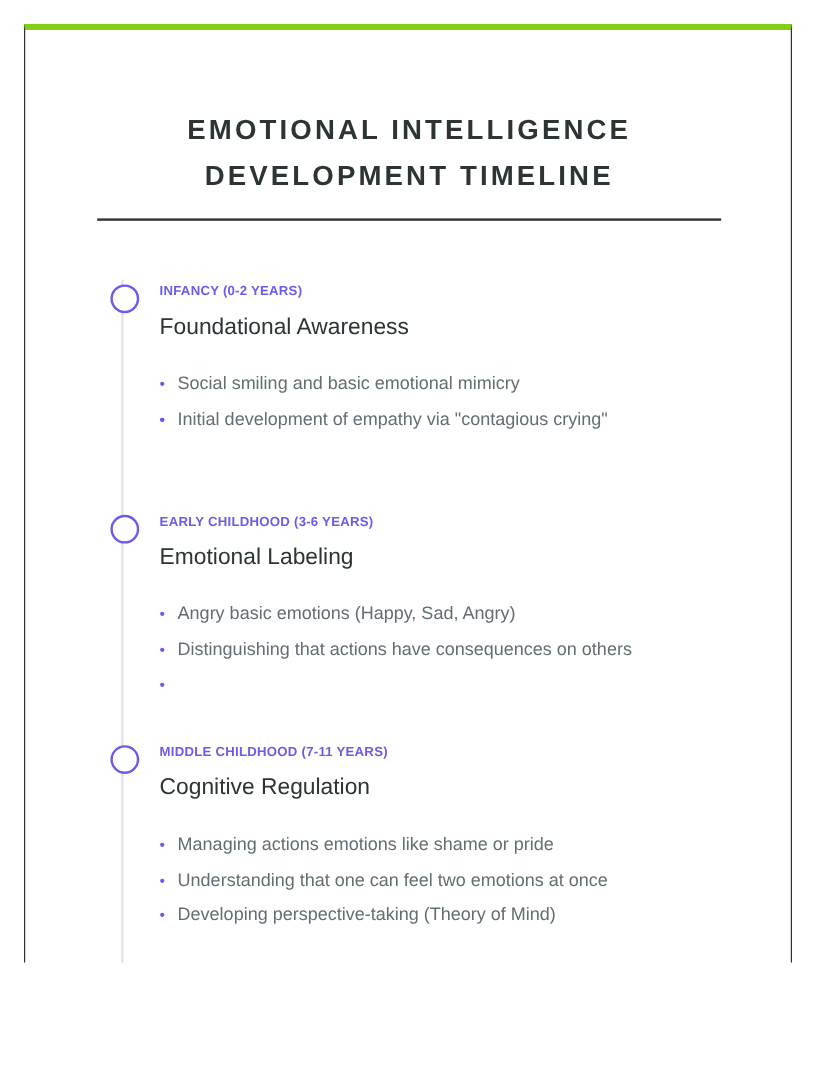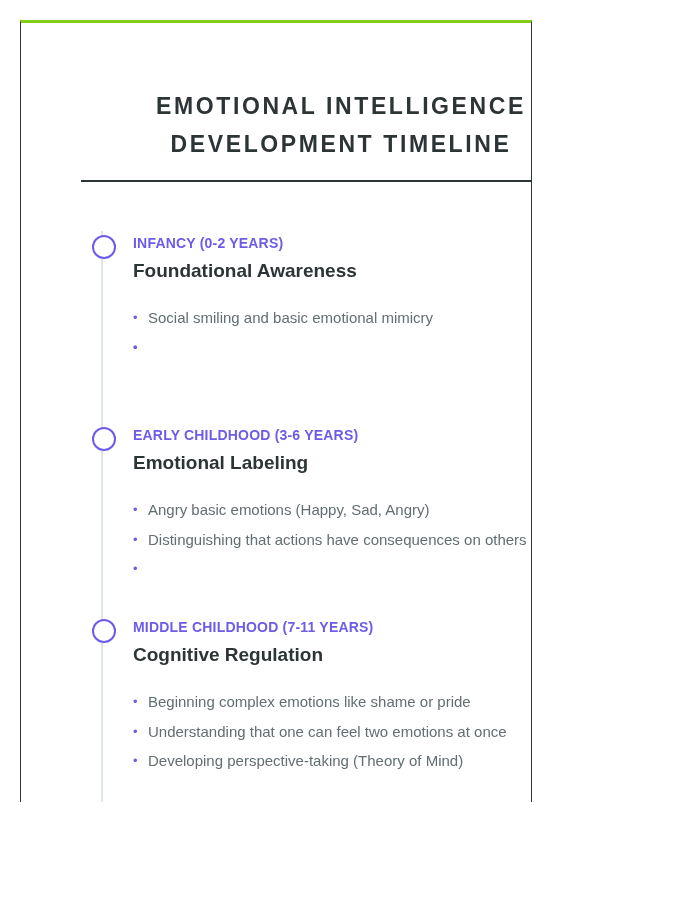--- a/index.html
+++ b/index.html
@@ -11,23 +11,23 @@
       overflow: hidden;
     }
     body {
       font-family: "Liberation Sans", "DejaVu Sans", sans-serif;
       position: relative;
     }
     .card {
       position: absolute;
       left: 20px;
       top: 20px;
-      width: 512px;
+      width: 640px;
       height: 782px;
-      border-top: 3px solid #84cc16;
+      border-top: 5px solid #84cc16;
       border-left: 1px solid #2d3436;
       border-right: 1px solid #2d3436;
       background: #ffffff;
       overflow: hidden;
       box-sizing: border-box;
     }
     .title {
       position: absolute;
       left: 0;
       top: 64px;
@@ -70,33 +70,33 @@
       height: 20px;
       border: 2px solid #6c5ce7;
       border-radius: 50%;
       background: #ffffff;
       box-sizing: content-box;
     }
     .stage-age {
       position: absolute;
       left: 0;
       top: 0;
-      font-size: 14px;
+      font-size: 11px;
       font-weight: 700;
       color: #6c5ce7;
       letter-spacing: 0.2px;
       white-space: nowrap;
     }
     .stage-title {
       position: absolute;
       left: 0;
       top: 25px;
       margin: 0;
       font-size: 19px;
-      font-weight: 700;
+      font-weight: 400;
       color: #2d3436;
       white-space: nowrap;
     }
     .stage-list {
       position: absolute;
       left: 0;
       top: 68px;
       margin: 0;
       padding: 0;
       list-style: none;
@@ -129,38 +129,38 @@
 
   <div class="timeline-line"></div>
 
   <div class="stage" style="top: 212px;">
     <div class="stage-marker"></div>
     <div class="stage-age">INFANCY (0-2 YEARS)</div>
     <h2 class="stage-title">Foundational Awareness</h2>
     <ul class="stage-list">
       <li><span class="bullet">•</span><span>Social smiling and basic emotional mimicry</span></li>
       <li><span class="bullet">•</span></li>
-      <li><span class="bullet">•</span></li>
+      <li><span class="bullet">•</span><span>Initial development of empathy via "contagious crying"</span></li>
     </ul>
   </div>
 
   <div class="stage" style="top: 404px;">
     <div class="stage-marker"></div>
     <div class="stage-age">EARLY CHILDHOOD (3-6 YEARS)</div>
     <h2 class="stage-title">Emotional Labeling</h2>
     <ul class="stage-list">
       <li><span class="bullet">•</span><span>Angry basic emotions (Happy, Sad, Angry)</span></li>
       <li><span class="bullet">•</span><span>Distinguishing that actions have consequences on others</span></li>
       <li><span class="bullet">•</span></li>
     </ul>
   </div>
 
   <div class="stage" style="top: 596px;">
     <div class="stage-marker"></div>
     <div class="stage-age">MIDDLE CHILDHOOD (7-11 YEARS)</div>
     <h2 class="stage-title">Cognitive Regulation</h2>
     <ul class="stage-list">
-      <li><span class="bullet">•</span><span>Beginning complex emotions like shame or pride</span></li>
+      <li><span class="bullet">•</span><span>Managing actions emotions like shame or pride</span></li>
       <li><span class="bullet">•</span><span>Understanding that one can feel two emotions at once</span></li>
       <li><span class="bullet">•</span><span>Developing perspective-taking (Theory of Mind)</span></li>
     </ul>
   </div>
 </div>
 
 </body></html>

